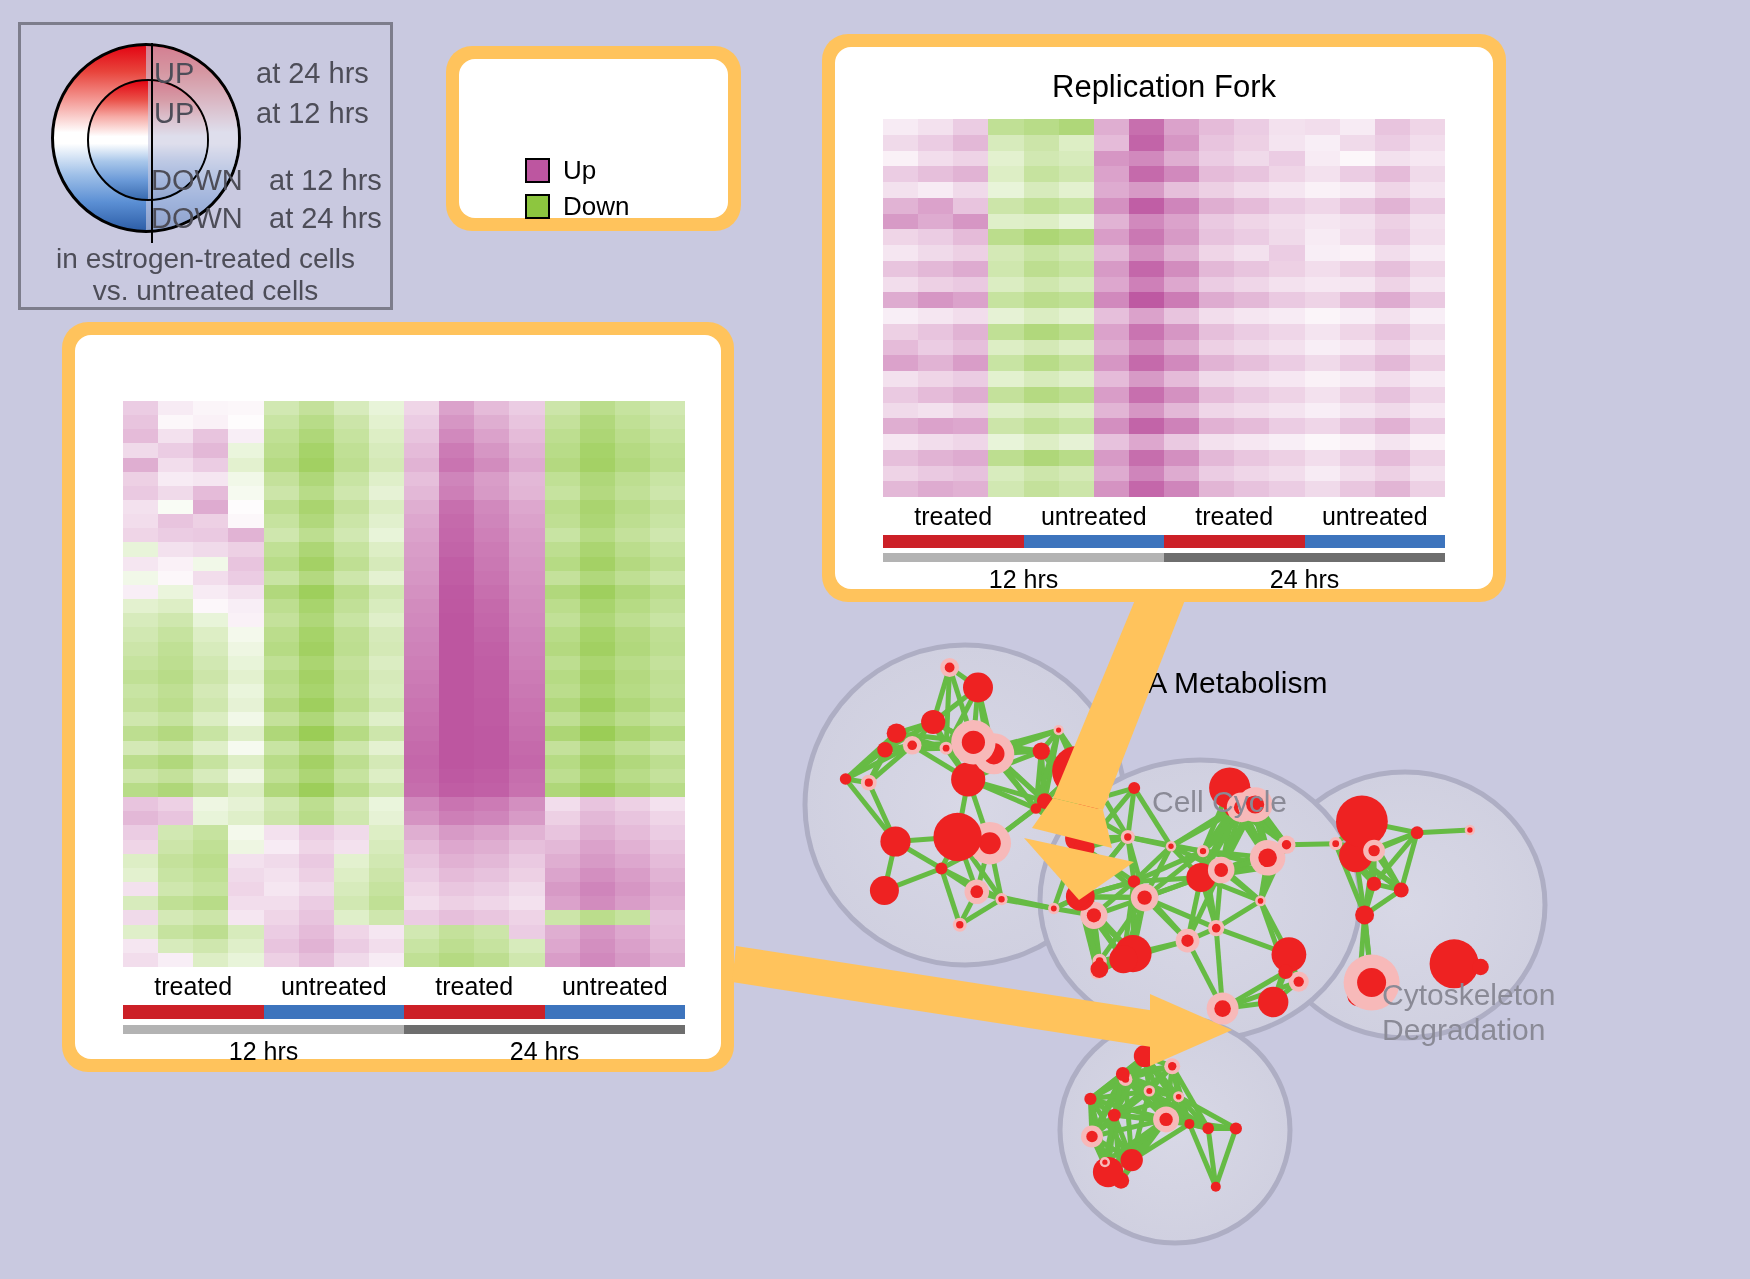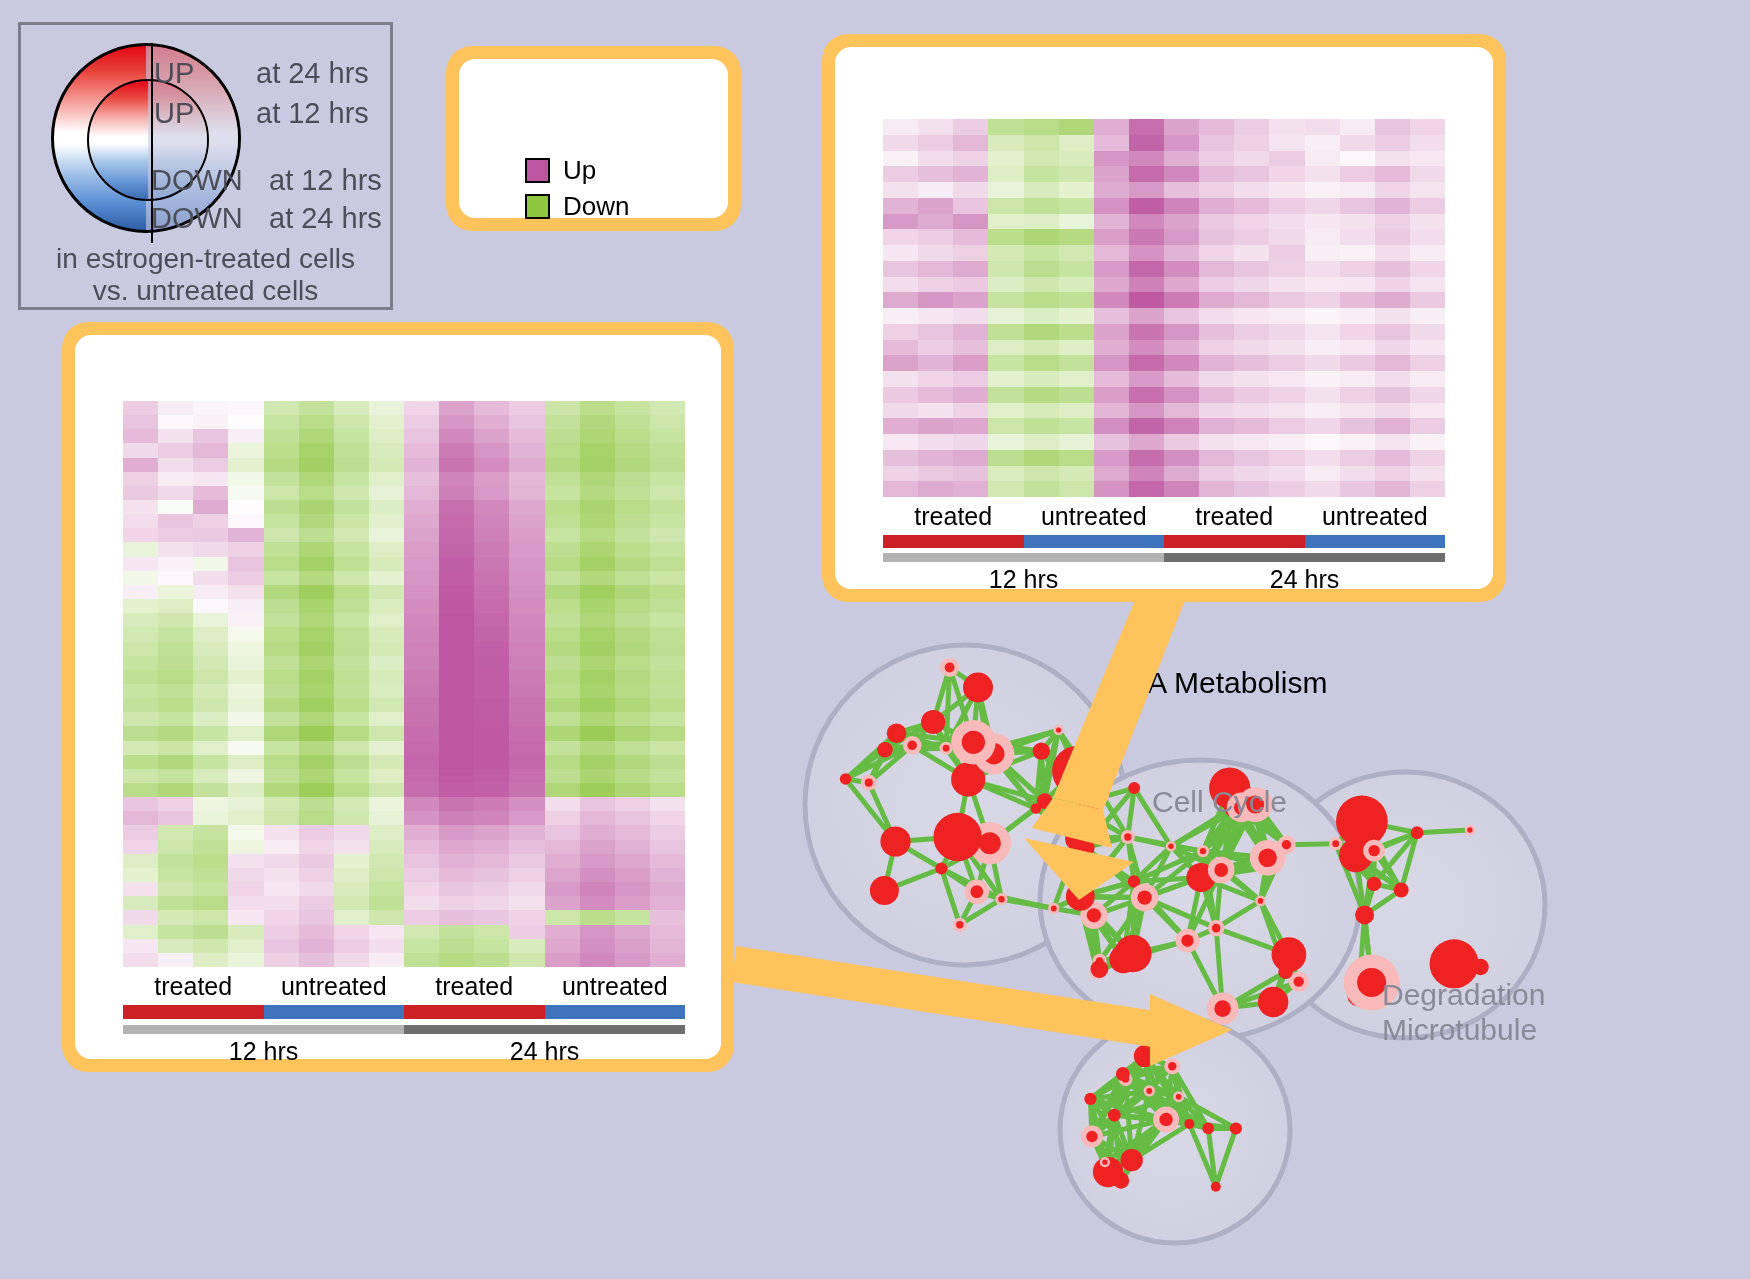--- a/index.html
+++ b/index.html
@@ -123,20 +123,21 @@
       </div>
       <div class="lg-item" style="left:66px;top:132px;">
         <span class="lg-sw" id="sw-down" style="background: rgb(141, 198, 63);"></span>
         <span>Down</span>
       </div>
     </div>
   </div>
 
   <div class="card" style="left:822px;top:34px;width:684px;height:568px;">
     <div class="card-inner">
+      <div class="card-title" style="top:22px;">Replication Fork</div>
       <div class="hm" id="hm-rf" style="left: 48px; top: 72px; width: 562px; height: 378px; grid-template-columns: repeat(16, 1fr); grid-template-rows: repeat(24, 1fr);">
           <div class="hm-cell" style="background: rgb(247, 235, 244);"></div>
           <div class="hm-cell" style="background: rgb(243, 225, 238);"></div>
           <div class="hm-cell" style="background: rgb(235, 204, 227);"></div>
           <div class="hm-cell" style="background: rgb(192, 224, 149);"></div>
           <div class="hm-cell" style="background: rgb(184, 220, 136);"></div>
           <div class="hm-cell" style="background: rgb(175, 215, 121);"></div>
           <div class="hm-cell" style="background: rgb(223, 174, 209);"></div>
           <div class="hm-cell" style="background: rgb(199, 111, 174);"></div>
           <div class="hm-cell" style="background: rgb(219, 162, 203);"></div>
@@ -1940,22 +1941,22 @@
         <g>
           <circle cx="386.1" cy="509.4" r="13.0" fill="#f7b9b9"></circle>
           <circle cx="386.1" cy="509.4" r="6.7" fill="#ee2222"></circle>
         </g>
       </g>
   </svg>
 
   <div class="netlabel black" style="left:1104px;top:666px;">DNA Metabolism</div>
   <div class="netlabel gray" style="left:1152px;top:785px;">Cell Cycle</div>
   <div class="netlabel gray" style="left:1382px;top:978px;">
-    <span>Degradation</span><br>
-    <span>Microtubule</span>
+    <span>Cytoskeleton</span><br>
+    <span>Degradation</span>
   </div>
 
   <svg class="arrows" viewBox="0 0 1750 1279">
     <path d="M 1135,600 L 1185,600 L 1103,810 L 1053,798 Z" fill="#ffc35c"></path>
     <path d="M 1053,798 L 1103,810 L 1112,848 L 1032,828 Z" fill="#ffc35c"></path>
     <path d="M 1024,838 L 1134,862 L 1079,900 Z" fill="#ffc35c"></path>
     <path d="M 736,946 L 1162,1012 L 1158,1048 L 732,982 Z" fill="#ffc35c"></path>
     <path d="M 1150,994 L 1150,1066 L 1232,1030 Z" fill="#ffc35c"></path>
   </svg>
 </div>

